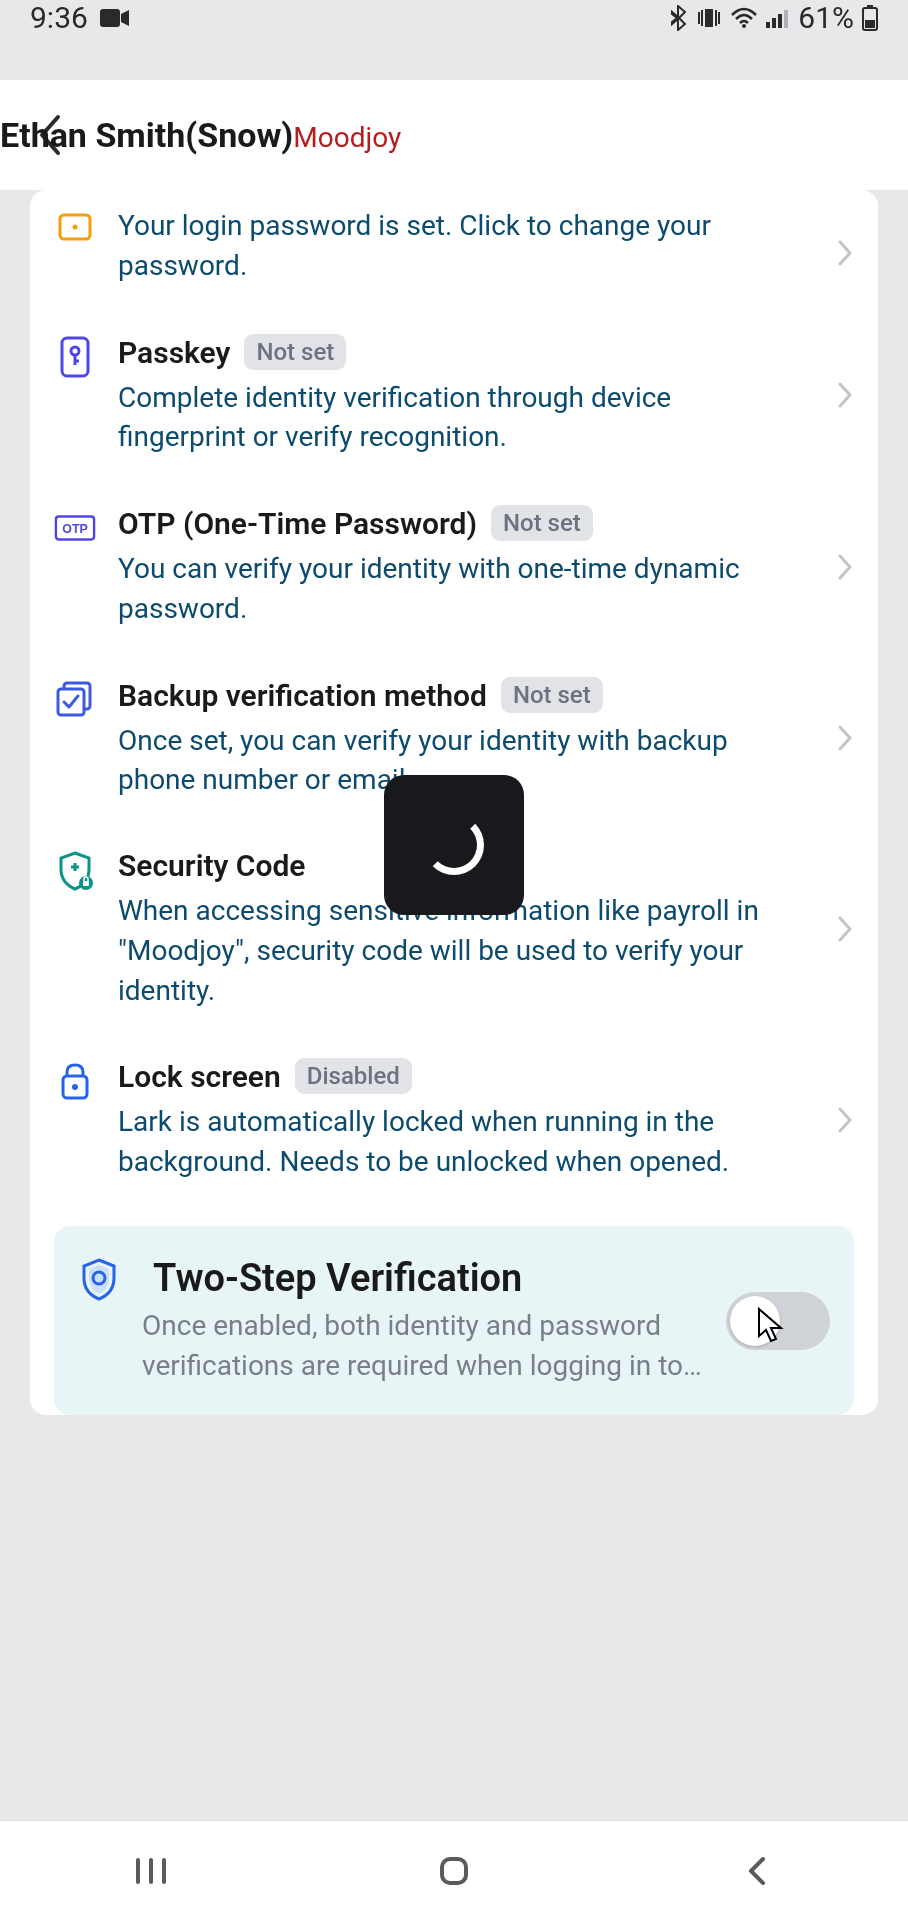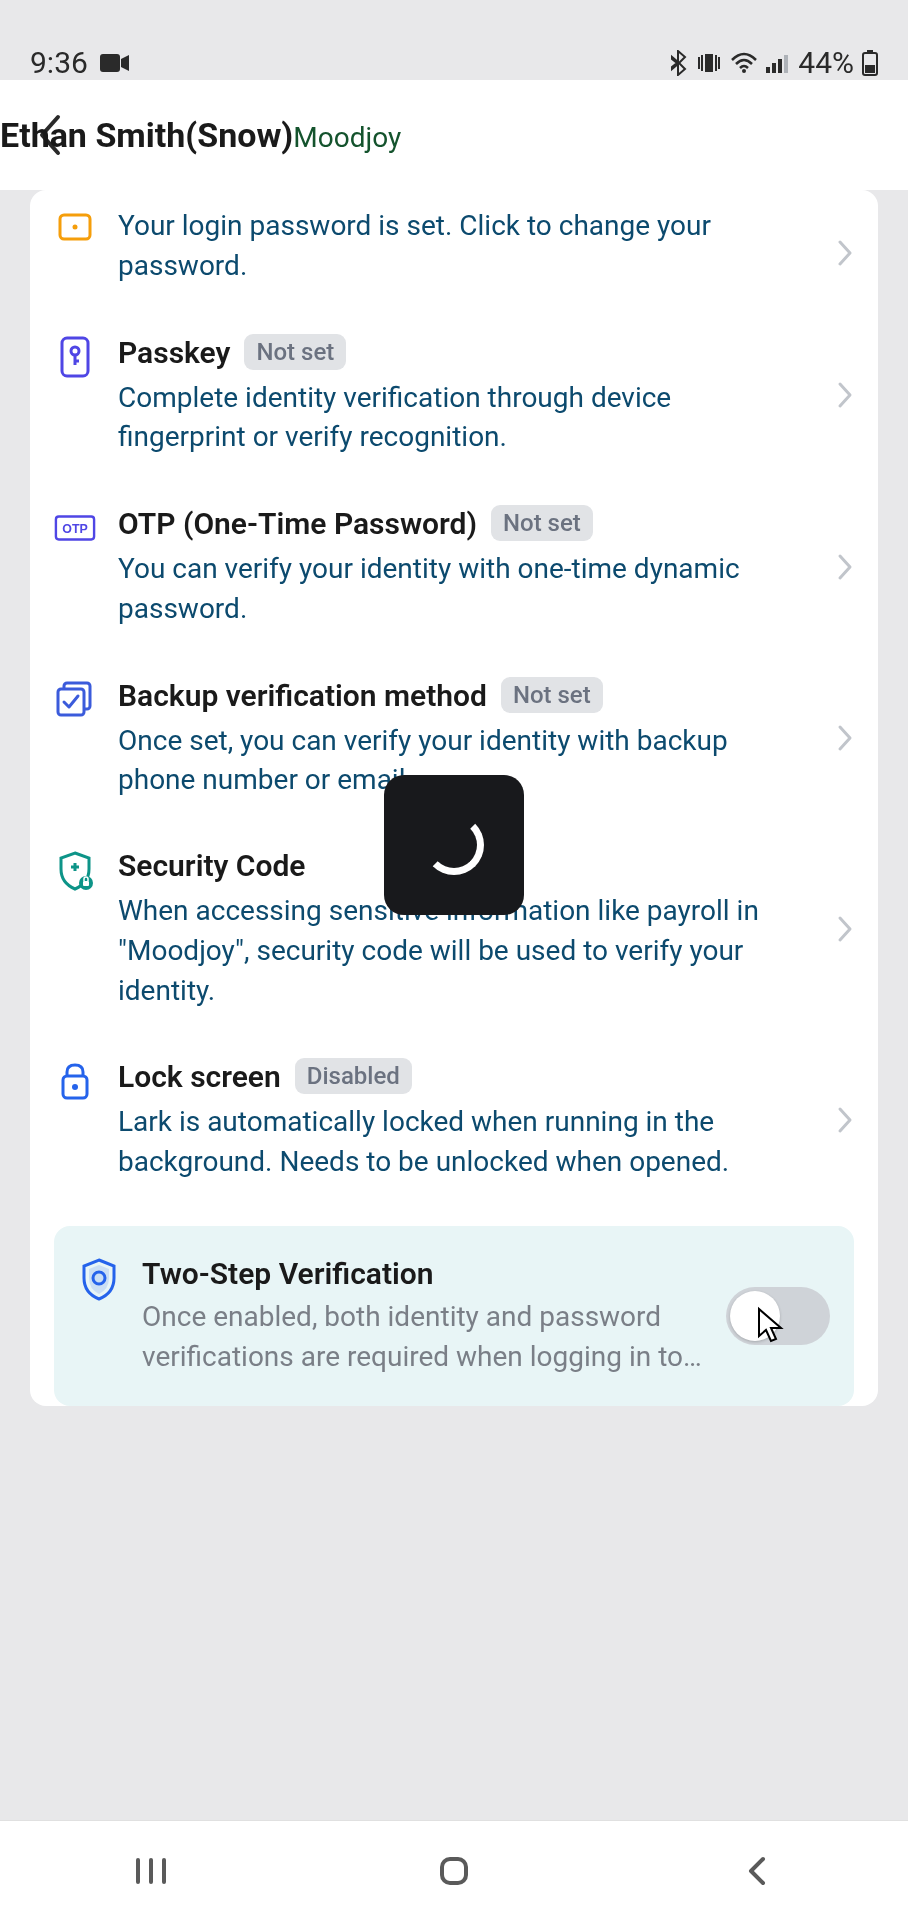--- a/index.html
+++ b/index.html
@@ -12,21 +12,21 @@
     position: relative;
     overflow: hidden;
     color: #1f1f1f;
   }
 
   
   .status-bar {
     height: 80px;
     background: #e8e8ea;
     display: flex;
-    align-items: flex-end;
+    align-items: flex-start;
     justify-content: space-between;
     padding: 0 30px;
     font-size: 30px;
     color: #2a2a2a;
   }
   .status-left { display: flex; align-items: center; gap: 12px; }
   .status-right { display: flex; align-items: center; gap: 8px; }
   .status-right svg { display: block; }
 
   
@@ -42,21 +42,21 @@
     width: 60px; height: 60px;
     display: flex; align-items: center; justify-content: center;
     font-size: 46px; color: #2a2a2a;
   }
   .header-titles {
     position: absolute; left: 0; right: 0;
     display: flex; flex-direction: row; align-items: center;
     pointer-events: none;
   }
   .header-title { font-size: 34px; font-weight: 700; color: #1a1a1a; }
-  .header-subtitle { font-size: 28px; color: #14532d; margin-top: 4px; }
+  .header-subtitle { font-size: 28px; color: #b91c1c; margin-top: 4px; }
 
   
   .card {
     background: #ffffff;
     margin: 0 30px 30px 30px;
     border-radius: 16px;
     padding: 6px 0 0 0;
   }
   .settings-wrap {
     background: #e8e8ea;
@@ -93,21 +93,21 @@
   .two-step {
     background: #e8f5f6;
     border-radius: 16px;
     margin: 20px 24px 24px 24px;
     padding: 30px 24px;
     display: flex;
     align-items: flex-start;
     position: relative;
   }
   .two-step .setting-icon { margin-right: 22px; margin-top:2px;}
-  .two-step .ts-title { font-size: 30px; font-weight: 600; color: #1a1a1a; margin-bottom: 6px; }
+  .two-step .ts-title { font-size: 38px; font-weight: 600; color: #1a1a1a; margin-bottom: 6px; margin-left: 11px; }
   .two-step .ts-desc { font-size: 28px; color: #7a7f87; line-height: 1.42; }
   .ts-body { flex: 1 1 auto; padding-right: 120px; }
 
   .toggle {
     position: absolute; right: 24px; top: 50%; transform: translateY(-50%);
     width: 104px; height: 58px; background: #cfd3d8; border-radius: 29px;
   }
   .toggle-knob {
     position: absolute; left: 4px; top: 4px; width: 50px; height: 50px;
     background: #ffffff; border-radius: 50%;
@@ -191,21 +191,21 @@
         </svg>
     </span>
     <span>
       <svg width="24" height="20" viewBox="0 0 24 20">
           <rect x="0" y="14" width="4" height="6" fill="#2a2a2a"></rect>
           <rect x="6" y="10" width="4" height="10" fill="#2a2a2a"></rect>
           <rect x="12" y="6" width="4" height="14" fill="#2a2a2a"></rect>
           <rect x="18" y="2" width="4" height="18" fill="#aeb2b8"></rect>
         </svg>
     </span>
-    <span>44%</span>
+    <span>61%</span>
     <span>
       <svg width="16" height="26" viewBox="0 0 16 26">
           <rect x="5" y="0" width="6" height="3" fill="#2a2a2a"></rect>
           <rect x="1" y="3" width="14" height="22" rx="2" fill="none" stroke="#2a2a2a" stroke-width="2"></rect>
           <rect x="3" y="15" width="10" height="8" fill="#2a2a2a"></rect>
         </svg>
     </span>
   </div>
 </div>
 

